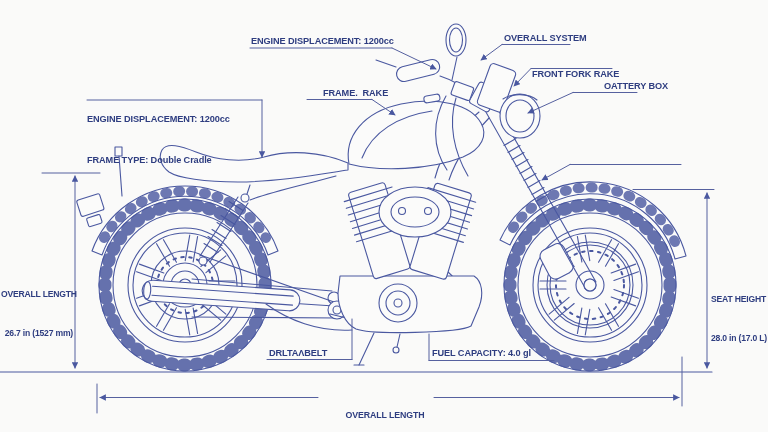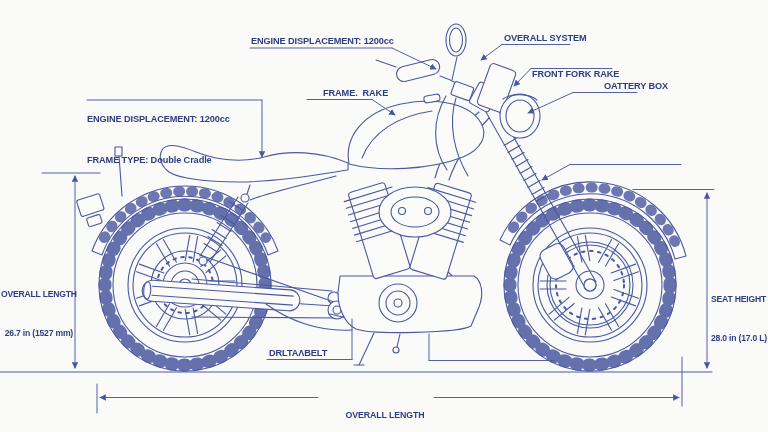--- a/index.html
+++ b/index.html
@@ -277,20 +277,21 @@
   <div class="lbl lbl-spec">
     <div>ENGINE DISPLACEMENT: 1200cc</div>
     <div>FRAME TYPE: Double Cradle</div>
   </div>
 
   <div class="lbl lbl-frame-rake">FRAME.  RAKE</div>
   <div class="lbl lbl-exhaust">OVERALL SYSTEM</div>
   <div class="lbl lbl-front-fork">FRONT FORK RAKE</div>
   <div class="lbl lbl-battery">OATTERY BOX</div>
   <div class="lbl lbl-drive-belt">DRLTAΛBELT</div>
+  <div class="lbl lbl-fuel">FUEL CAPACITY: 4.0 gl</div>
 
   <div class="lbl dimlbl lbl-dim-left">
     <div>OVERALL LENGTH</div>
     <div>26.7 in (1527 mm)</div>
   </div>
 
   <div class="lbl dimlbl lbl-dim-right">
     <div>SEAT HEIGHT</div>
     <div>28.0 in (17.0 L)</div>
   </div>

